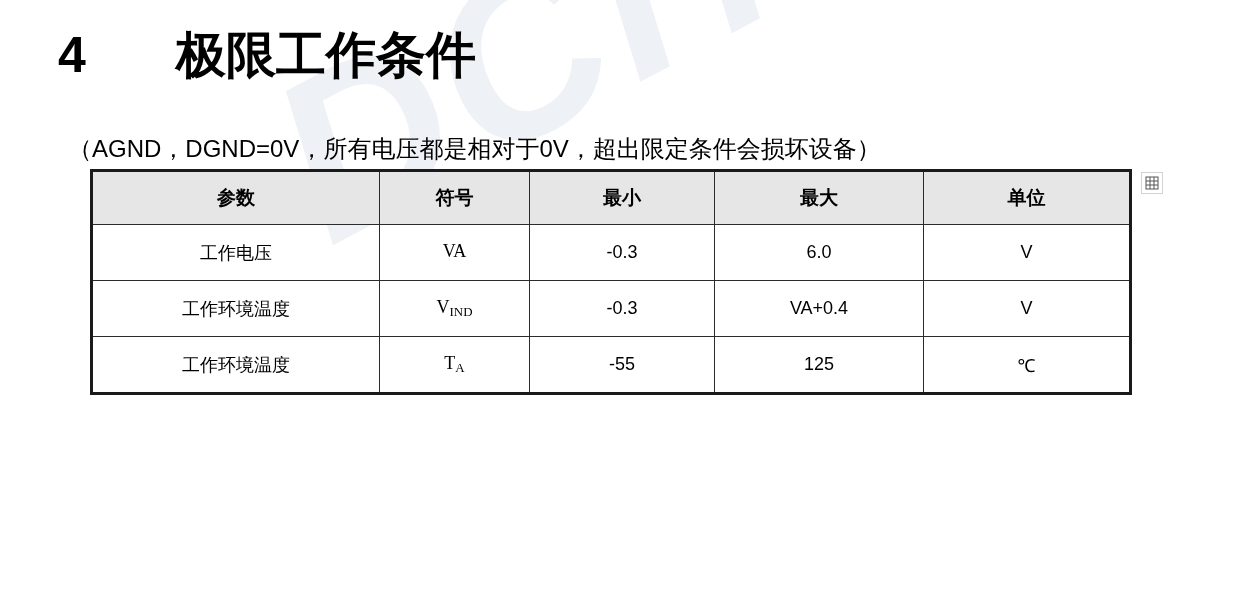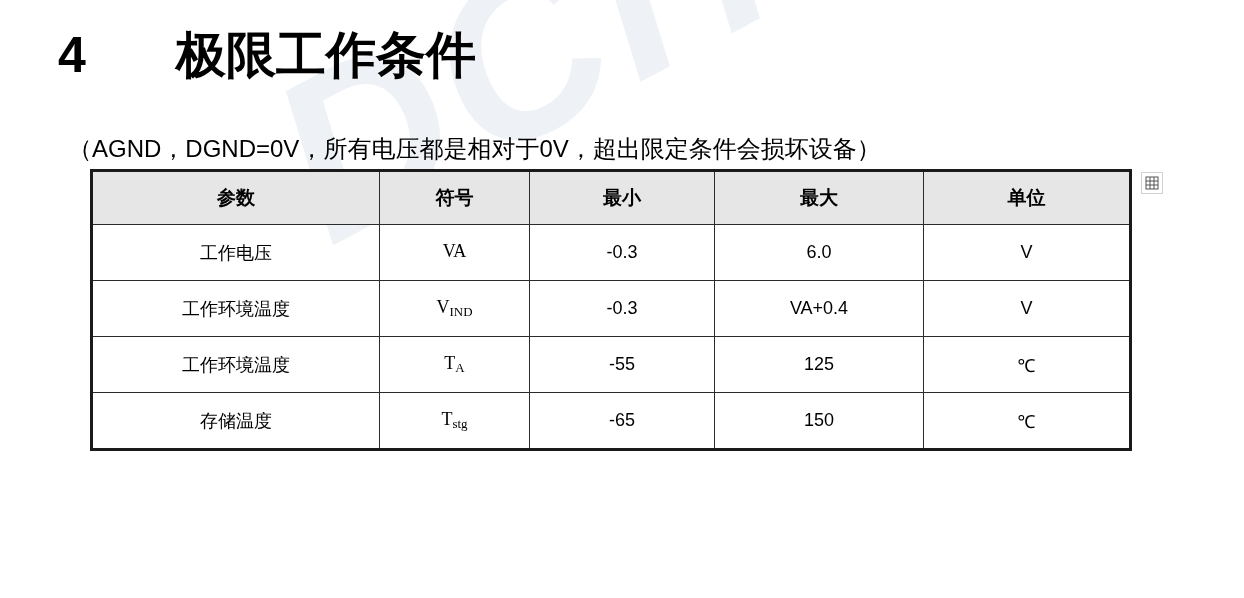--- a/index.html
+++ b/index.html
@@ -175,27 +175,20 @@
           <td>VA+0.4</td>
           <td>V</td>
         </tr>
         <tr>
           <td>工作环境温度</td>
           <td class="sym"><span>T</span><sub>A</sub></td>
           <td>-55</td>
           <td>125</td>
           <td>℃</td>
         </tr>
-        <tr>
-          <td>存储温度</td>
-          <td class="sym"><span>T</span><sub>stg</sub></td>
-          <td>-65</td>
-          <td>150</td>
-          <td>℃</td>
-        </tr>
       </tbody>
     </table>
   </div>
 
   <div class="mini-icon">
     <svg width="14" height="14" viewBox="0 0 14 14" aria-hidden="true">
       <rect x="1" y="1" width="12" height="12" fill="none" stroke="#555" stroke-width="1"></rect>
       <line x1="1" y1="5" x2="13" y2="5" stroke="#555" stroke-width="1"></line>
       <line x1="1" y1="9" x2="13" y2="9" stroke="#555" stroke-width="1"></line>
       <line x1="5" y1="1" x2="5" y2="13" stroke="#555" stroke-width="1"></line>

